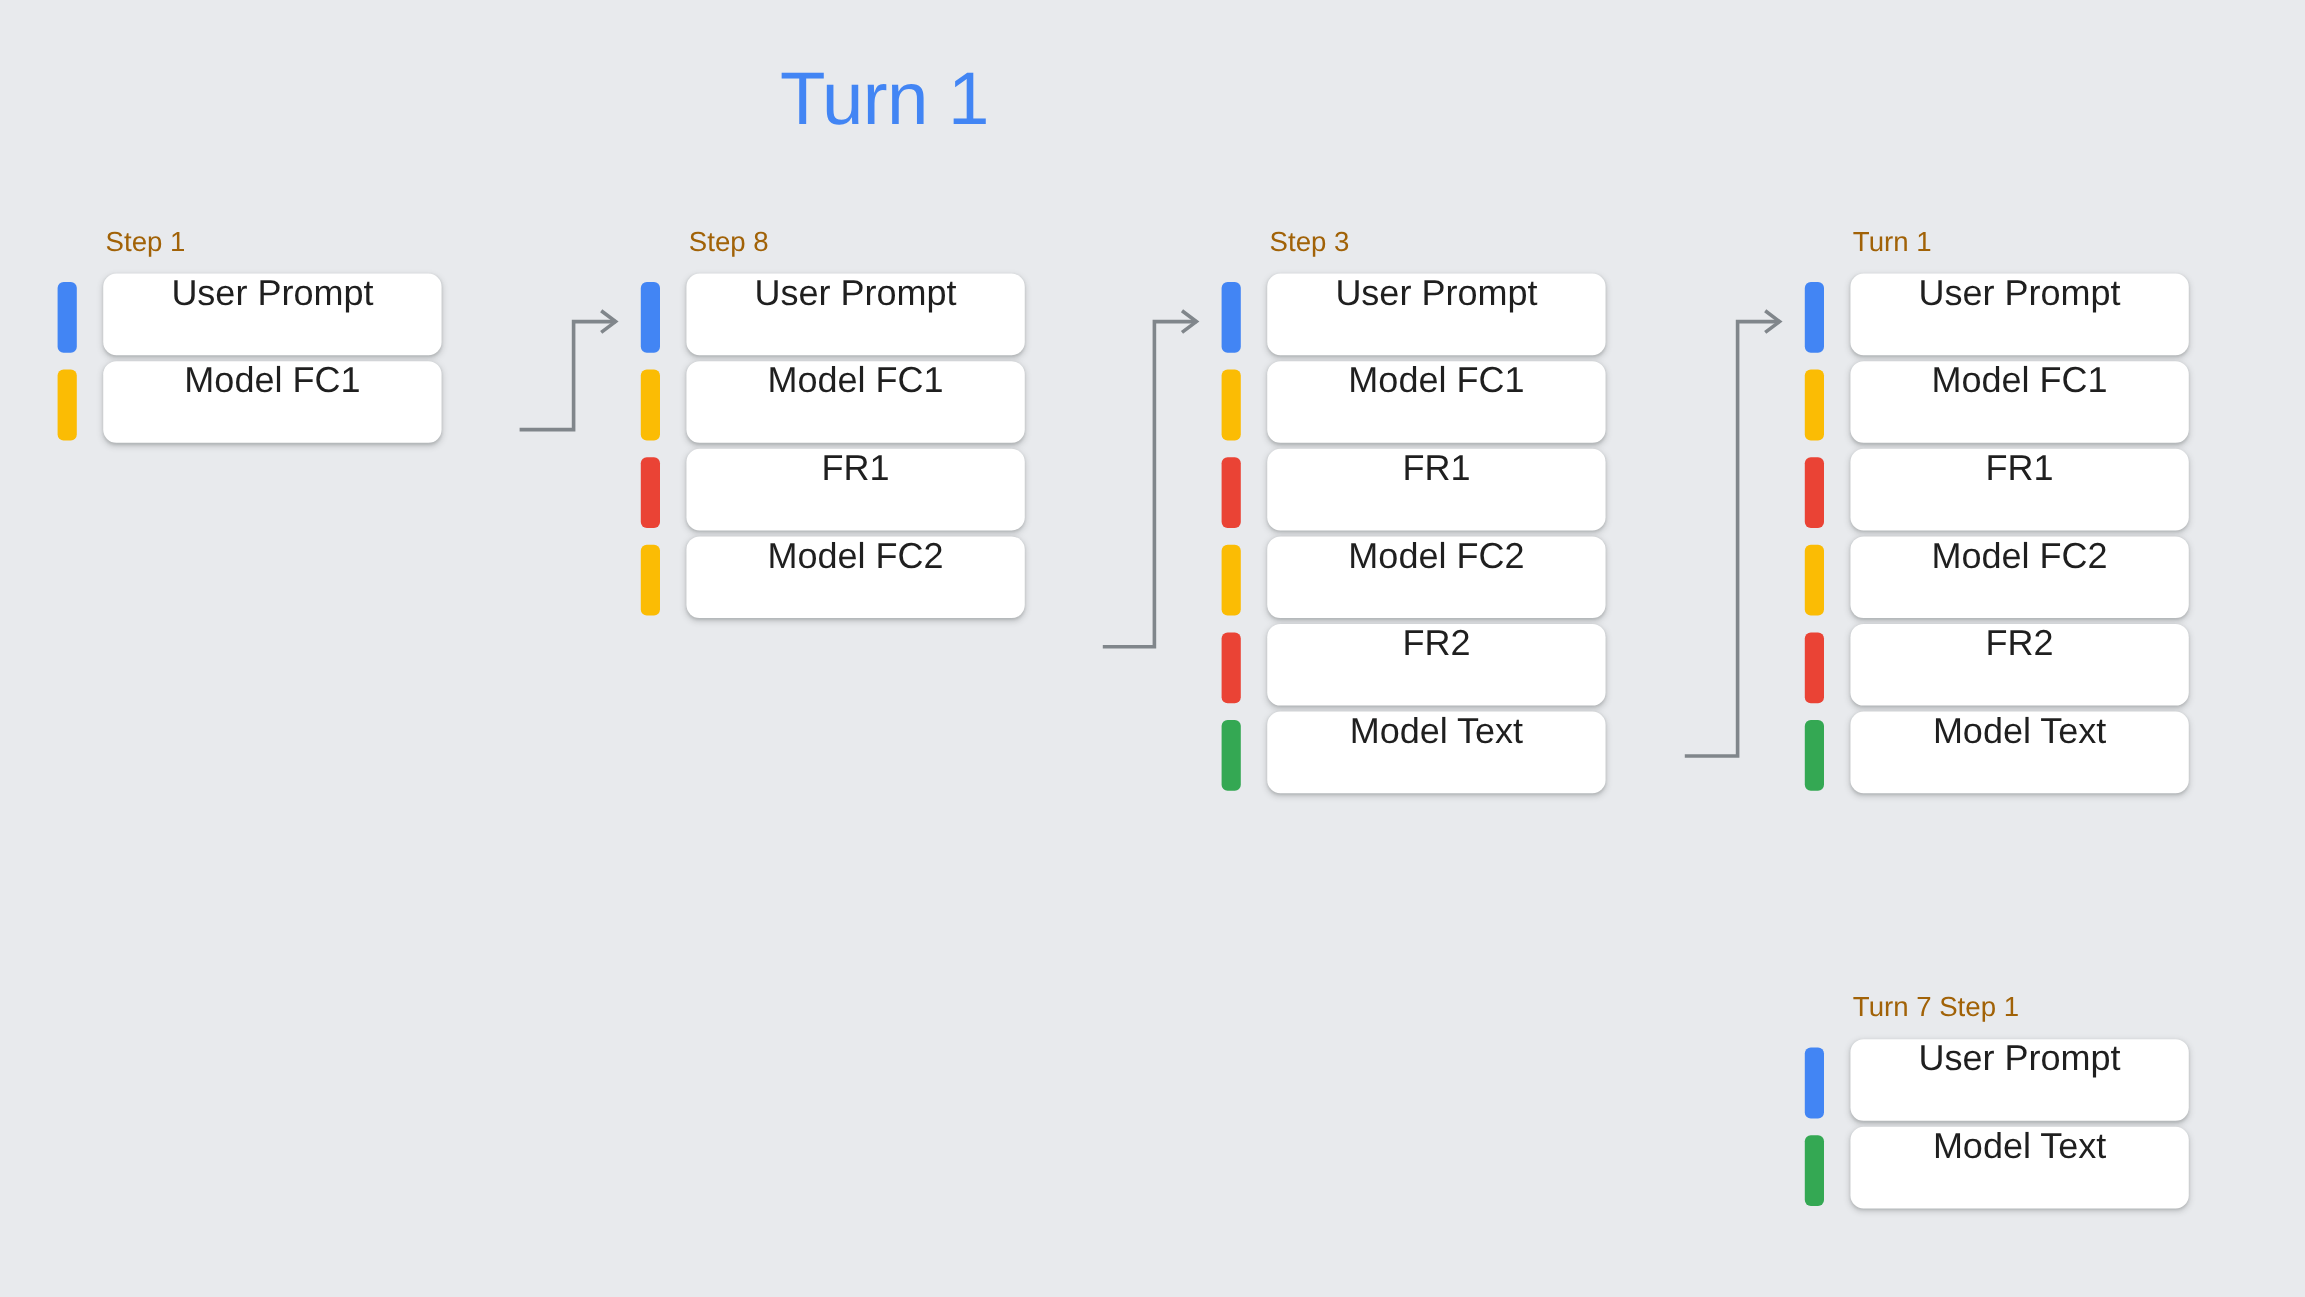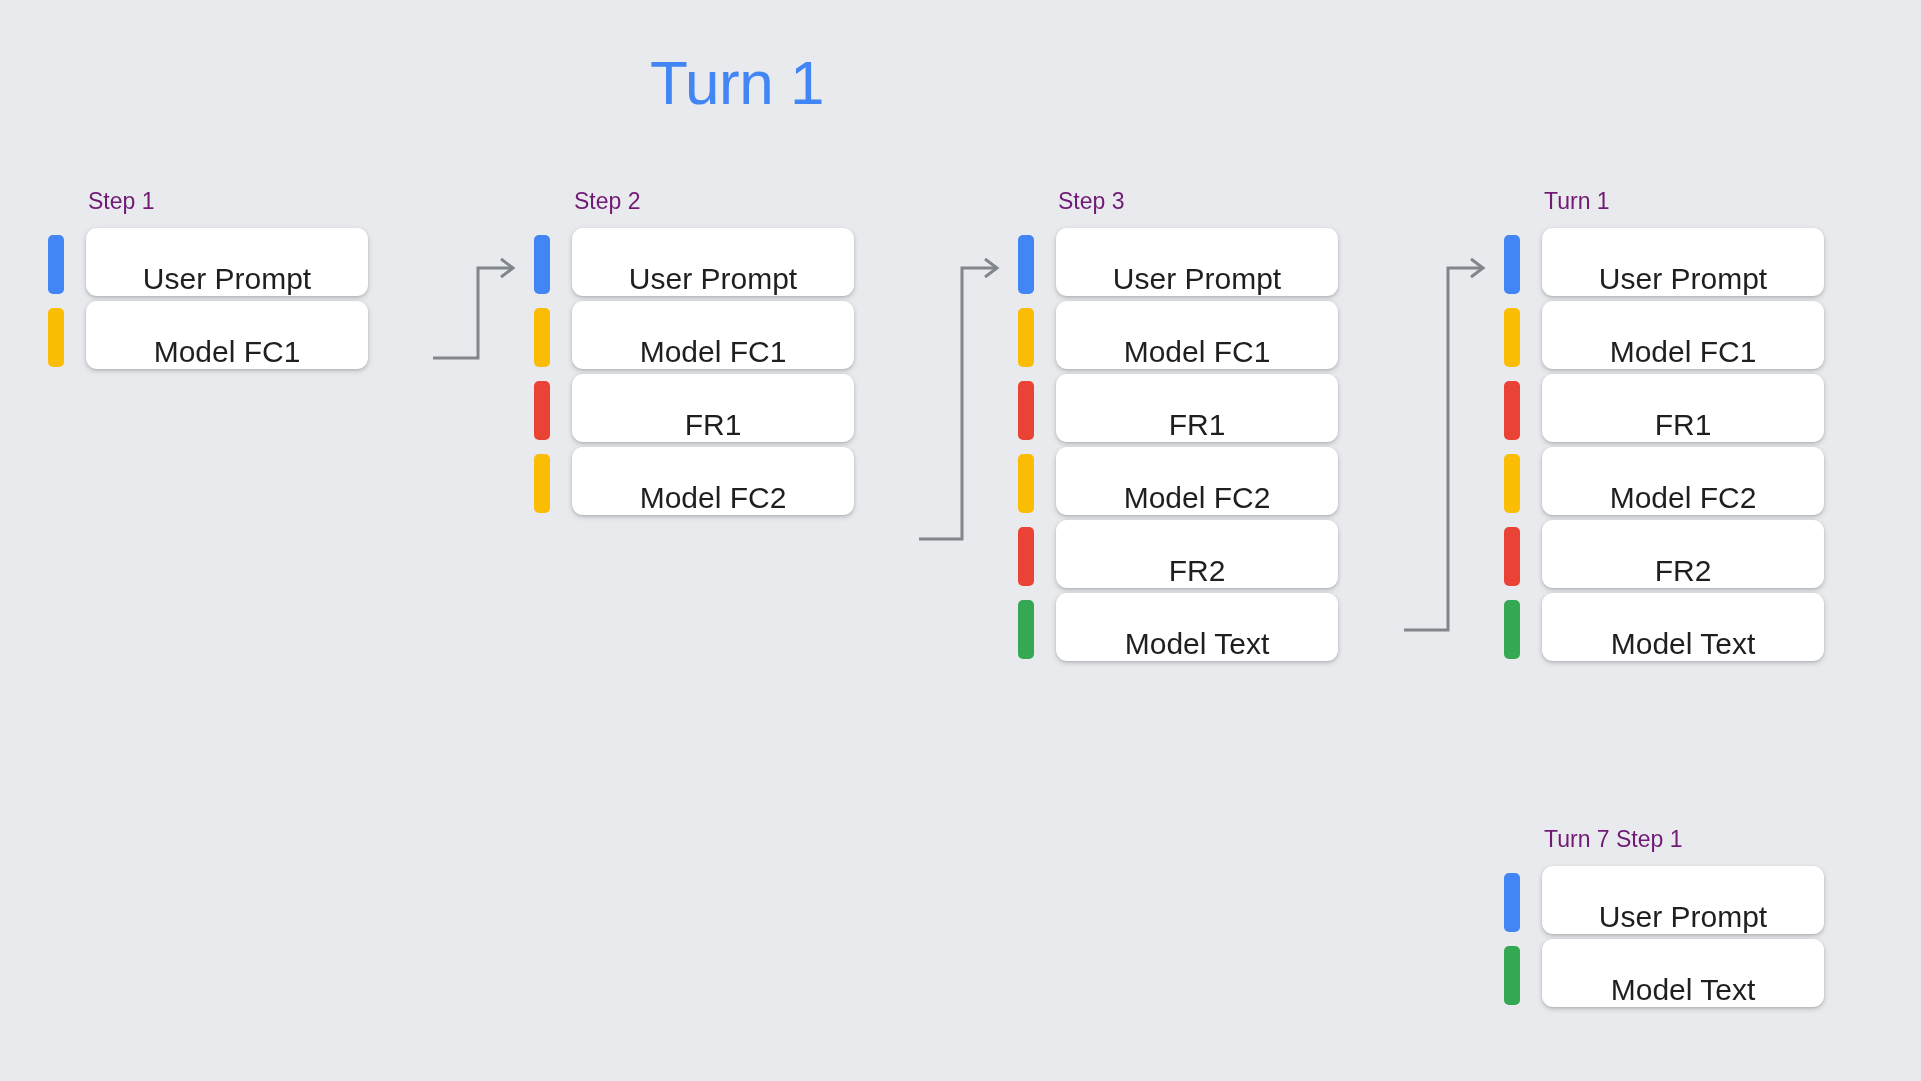--- a/index.html
+++ b/index.html
@@ -30,21 +30,21 @@
 
   
   .column {
     position: absolute;
   }
   .col-label {
     position: absolute;
     top: -38px;
     left: 40px;
     font-size: 23px;
-    color: #701a75;
+    color: #a16207;
     white-space: nowrap;
     line-height: 1;
   }
 
   
   .row {
     position: relative;
     height: 73px;
     margin-bottom: 0px;
   }
@@ -64,21 +64,21 @@
   .card {
     position: absolute;
     left: 38px;
     top: 0px;
     width: 282px;
     height: 68px;
     background: #ffffff;
     border-radius: 11px;
     box-shadow: 0 2px 5px rgba(60,64,67,0.26), 0 1px 2px rgba(60,64,67,0.12);
     display: flex;
-    align-items: flex-end;
+    align-items: flex-start;
     justify-content: center;
   }
   .card-label {
     font-size: 30px;
     color: #1f1f1f;
     font-weight: 400;
     white-space: nowrap;
   }
 
   
@@ -118,21 +118,21 @@
     </div>
     <div class="row">
       <div class="bar yellow"></div>
       <div class="card">
         <span class="card-label">Model FC1</span>
       </div>
     </div>
   </div>
 
   <div class="column" style="left:534px; top:228px;">
-    <div class="col-label">Step 2</div>
+    <div class="col-label">Step 8</div>
     <div class="row">
       <div class="bar blue"></div>
       <div class="card">
         <span class="card-label">User Prompt</span>
       </div>
     </div>
     <div class="row">
       <div class="bar yellow"></div>
       <div class="card">
         <span class="card-label">Model FC1</span>

